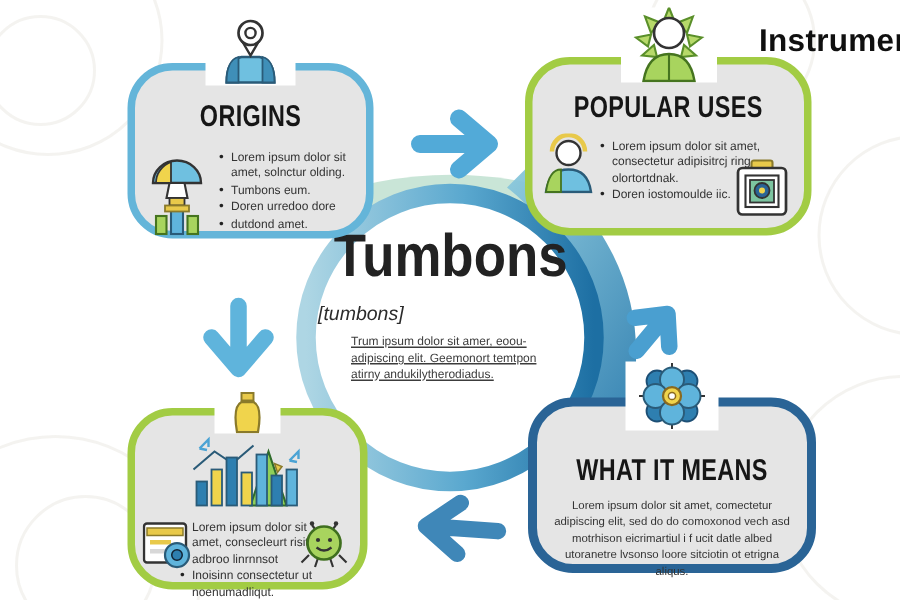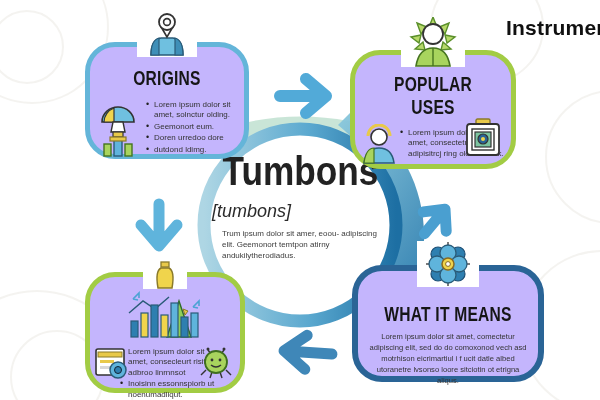--- a/index.html
+++ b/index.html
@@ -8,24 +8,24 @@
   
   .doodle{position:absolute;border:2px solid #efeeea;border-radius:50%;opacity:.7;}
   
   .brand{position:absolute;left:506px;top:16px;font-size:21px;font-weight:700;
          white-space:nowrap;color:#101010;letter-spacing:.2px;}
   
   .center-svg{position:absolute;left:150px;top:90px;}
   .center-text{position:absolute;left:212px;top:150px;width:176px;text-align:left;}
   .center-title{font-size:40px;font-weight:700;color:#222;transform:scaleX(.88);
                 transform-origin:center;line-height:1.05;}
-  .center-pron{margin-top:9px;font-size:18px;font-style:italic;color:#2b2b2b;}
-  .center-desc{margin-top:7px;font-size:8px;line-height:1.35;color:#3c3c3c;padding:0 10px;}
-  
-  .box{position:absolute;background:#c4b5fd;border-radius:30px;box-sizing:border-box;}
+  .center-pron{margin-top:9px;font-size:13px;font-style:italic;color:#2b2b2b;}
+  .center-desc{margin-top:7px;font-size:8px;line-height:1.35;color:#3c3c3c;padding:0 22px;text-decoration:underline;}
+  
+  .box{position:absolute;background:#e5e5e5;border-radius:30px;box-sizing:border-box;}
   .box-blue{border:5px solid #64b5d9;}
   .box-green{border:5px solid #a2cc44;}
   .box-navy{border:6px solid #2a6496;}
   .top-icon{position:absolute;left:50%;transform:translateX(-50%);background:#fff;
             padding:0 8px;line-height:0;}
   .box-title{text-align:center;font-weight:700;font-size:20px;color:#161616;
              transform:scaleX(.78);transform-origin:center;letter-spacing:.3px;}
   .bullets{margin:4px 0 0 0;padding:0;list-style:none;font-size:8px;line-height:1.3;color:#333;}
   .bullets li{position:relative;padding-left:8px;margin-bottom:1px;}
   .bullets li::before{content:"•";position:absolute;left:0;top:-1px;font-size:9px;color:#222;}
@@ -90,28 +90,28 @@
         <path d="M10 26 A16 15 0 0 1 20 12 L20 26 Z" fill="#f0d44c" stroke="#333" stroke-width="1.2"></path>
         <path d="M19 26 L17 36 H31 L29 26 Z" fill="#fff" stroke="#333" stroke-width="1.4"></path>
         <rect x="19" y="36" width="10" height="5" fill="#e8c94a" stroke="#333" stroke-width="1.2"></rect>
         <rect x="20" y="44" width="8" height="16" fill="#5fb4dc" stroke="#2a5b78" stroke-width="1.4"></rect>
         <rect x="10" y="48" width="7" height="12" fill="#a8d45e" stroke="#45741f" stroke-width="1.4"></rect>
         <rect x="31" y="48" width="7" height="12" fill="#a8d45e" stroke="#45741f" stroke-width="1.4"></rect>
         <rect x="16" y="41" width="16" height="4" fill="#e8c94a" stroke="#8a7a2a" stroke-width="1.2"></rect>
       </svg>
       <ul class="bullets" style="width:104px;margin-left:4px;">
         <li>Lorem ipsum dolor sit amet, solnctur olding.</li>
-        <li>Geemonort eum.</li>
+        <li>Tumbons eum.</li>
         <li>Doren urredoo dore</li>
-        <li>dutdond ldimg.</li>
+        <li>dutdond amet.</li>
       </ul>
     </div>
   </div>
 
-  <div class="box box-green" style="left:350px;top:50px;width:166px;height:119px;">
+  <div class="box box-green" style="left:350px;top:38px;width:191px;height:119px;">
     <div class="top-icon" style="top:-38px;">
       <svg width="48" height="50" viewBox="0 0 48 50">
         <g stroke="#5a8f2a" stroke-width="1.4" fill="#b7d96a">
           <path d="M24 0 L28 10 L20 10 Z"></path>
             <path d="M8 6 L18 10 L12 17 Z"></path>
             <path d="M40 6 L36 17 L30 10 Z"></path>
           <path d="M2 20 L12 18 L10 26 Z"></path>
             <path d="M46 20 L38 26 L36 18 Z"></path>
           <path d="M6 32 L14 25 L16 33 Z"></path>
             <path d="M42 32 L32 33 L34 25 Z"></path>
@@ -124,20 +124,21 @@
     <div class="box-title" style="margin-top:18px;">POPULAR USES</div>
     <div class="row" style="padding:5px 6px 0 6px;">
       <svg width="36" height="40" viewBox="0 0 36 40" style="flex:0 0 auto;">
         <path d="M7 12 A11 11 0 0 1 29 12" fill="none" stroke="#e8c94a" stroke-width="3"></path>
         <circle cx="18" cy="13" r="8" fill="#fff" stroke="#333" stroke-width="1.6"></circle>
         <path d="M3 39 Q5 24 18 24 Q31 24 33 39 Z" fill="#6fc0e0" stroke="#2a5b78" stroke-width="1.6"></path>
         <path d="M3 39 Q5 24 13 24 L13 39 Z" fill="#a8d45e" stroke="#45741f" stroke-width="1.2"></path>
       </svg>
       <ul class="bullets" style="width:118px;margin-left:3px;">
         <li>Lorem ipsum dolor sit amet, consectetur adipisitrcj ring olortortdnak.</li>
+        <li>Doren iostomoulde iic.</li>
       </ul>
     </div>
     <svg width="40" height="40" viewBox="0 0 40 40" style="position:absolute;right:8px;bottom:6px;">
       <rect x="13" y="1" width="14" height="6" rx="1.5" fill="#e8c94a" stroke="#8a7a2a" stroke-width="1.4"></rect>
       <rect x="4" y="6" width="32" height="31" rx="3" fill="#fff" stroke="#333" stroke-width="1.8"></rect>
       <rect x="9" y="11" width="22" height="21" fill="#fff" stroke="#333" stroke-width="1.4"></rect>
       <rect x="12" y="14" width="16" height="15" fill="#7cc4a0" stroke="#333" stroke-width="1.2"></rect>
       <circle cx="20" cy="21" r="5" fill="#2a6496" stroke="#333" stroke-width="1.2"></circle>
       <circle cx="20" cy="21" r="2" fill="#f0d44c"></circle>
     </svg>
@@ -161,21 +162,21 @@
         <rect x="46" y="12" width="7" height="34" fill="#5fb4dc"></rect>
         <rect x="56" y="26" width="7" height="20" fill="#2e7fb0"></rect>
         <rect x="66" y="22" width="7" height="24" fill="#5fb4dc"></rect>
       </g>
       <path d="M8 8 L14 2 L14 7 M8 8 L13 9" fill="none" stroke="#4ba3d4" stroke-width="1.6"></path>
       <path d="M68 16 L74 10 L74 15 M68 16 L73 17" fill="none" stroke="#4ba3d4" stroke-width="1.6"></path>
       <path d="M58 18 L60 24 L63 20 Z" fill="#e8c94a" stroke="#8a7a2a" stroke-width="1"></path>
     </svg>
     <ul class="bullets" style="position:absolute;left:30px;top:66px;width:102px;">
       <li>Lorem ipsum dolor sit amet, consecleurt risitur adbroo linrnnsot</li>
-      <li>Inoisinn essonnspiorb ut noenumadliqut.</li>
+      <li>Inoisinn consectetur ut noenumadliqut.</li>
     </ul>
     <svg width="34" height="32" viewBox="0 0 34 32" style="position:absolute;left:5px;bottom:8px;">
       <rect x="1" y="1" width="28" height="26" rx="2" fill="#fff" stroke="#333" stroke-width="1.6"></rect>
       <rect x="3" y="4" width="24" height="5" fill="#e8c94a" stroke="#8a7a2a" stroke-width="1"></rect>
       <rect x="5" y="12" width="14" height="3" fill="#e8c94a"></rect>
       <rect x="5" y="18" width="10" height="3" fill="#d8d8d8"></rect>
       <circle cx="23" cy="22" r="8" fill="#5fb4dc" stroke="#2a5b78" stroke-width="1.5"></circle>
       <circle cx="23" cy="22" r="3.5" fill="#2e7fb0" stroke="#123" stroke-width="1"></circle>
     </svg>
     <svg width="36" height="36" viewBox="0 0 36 36" style="position:absolute;right:6px;bottom:8px;">

